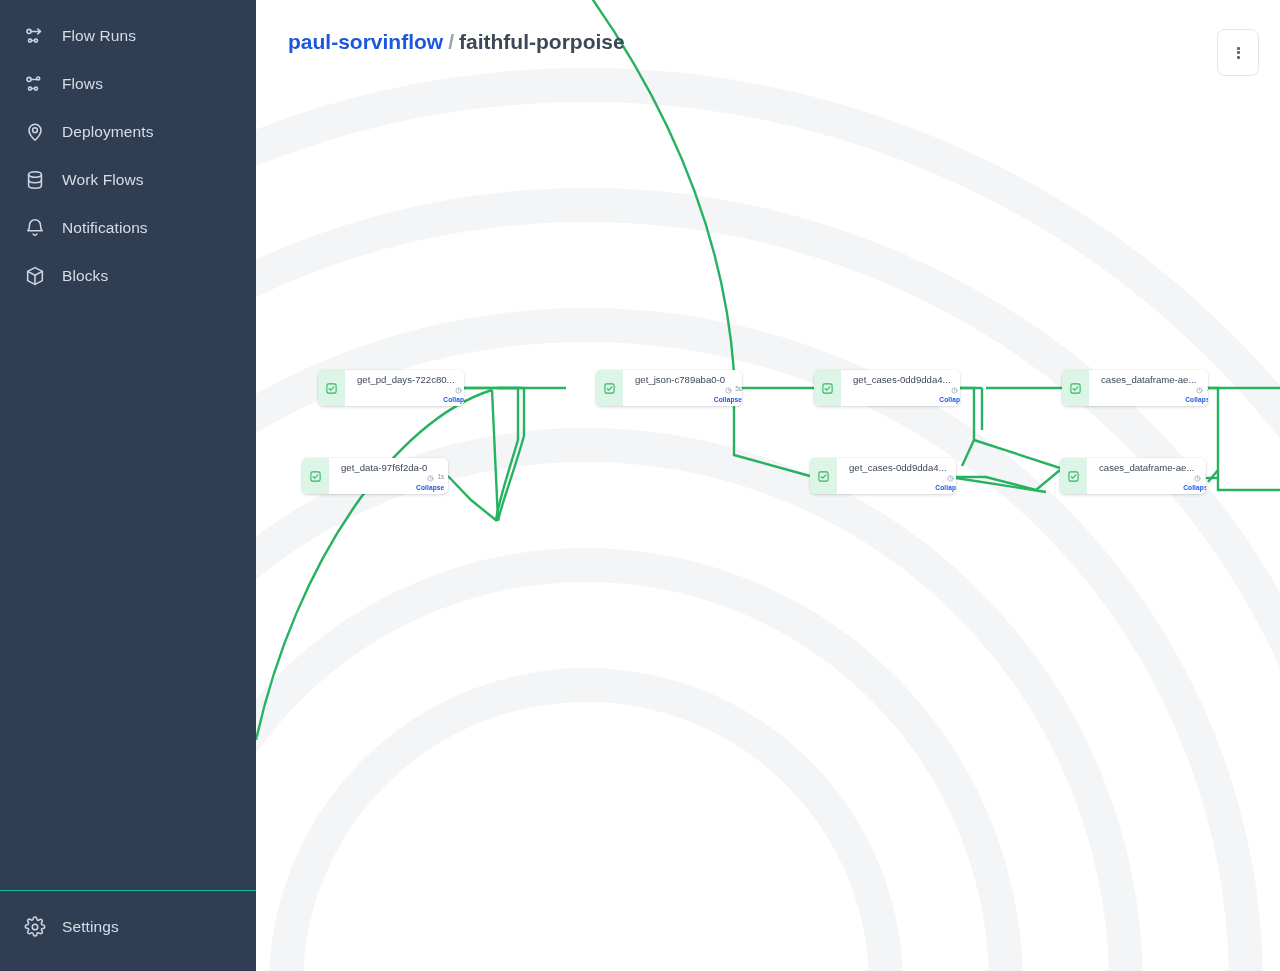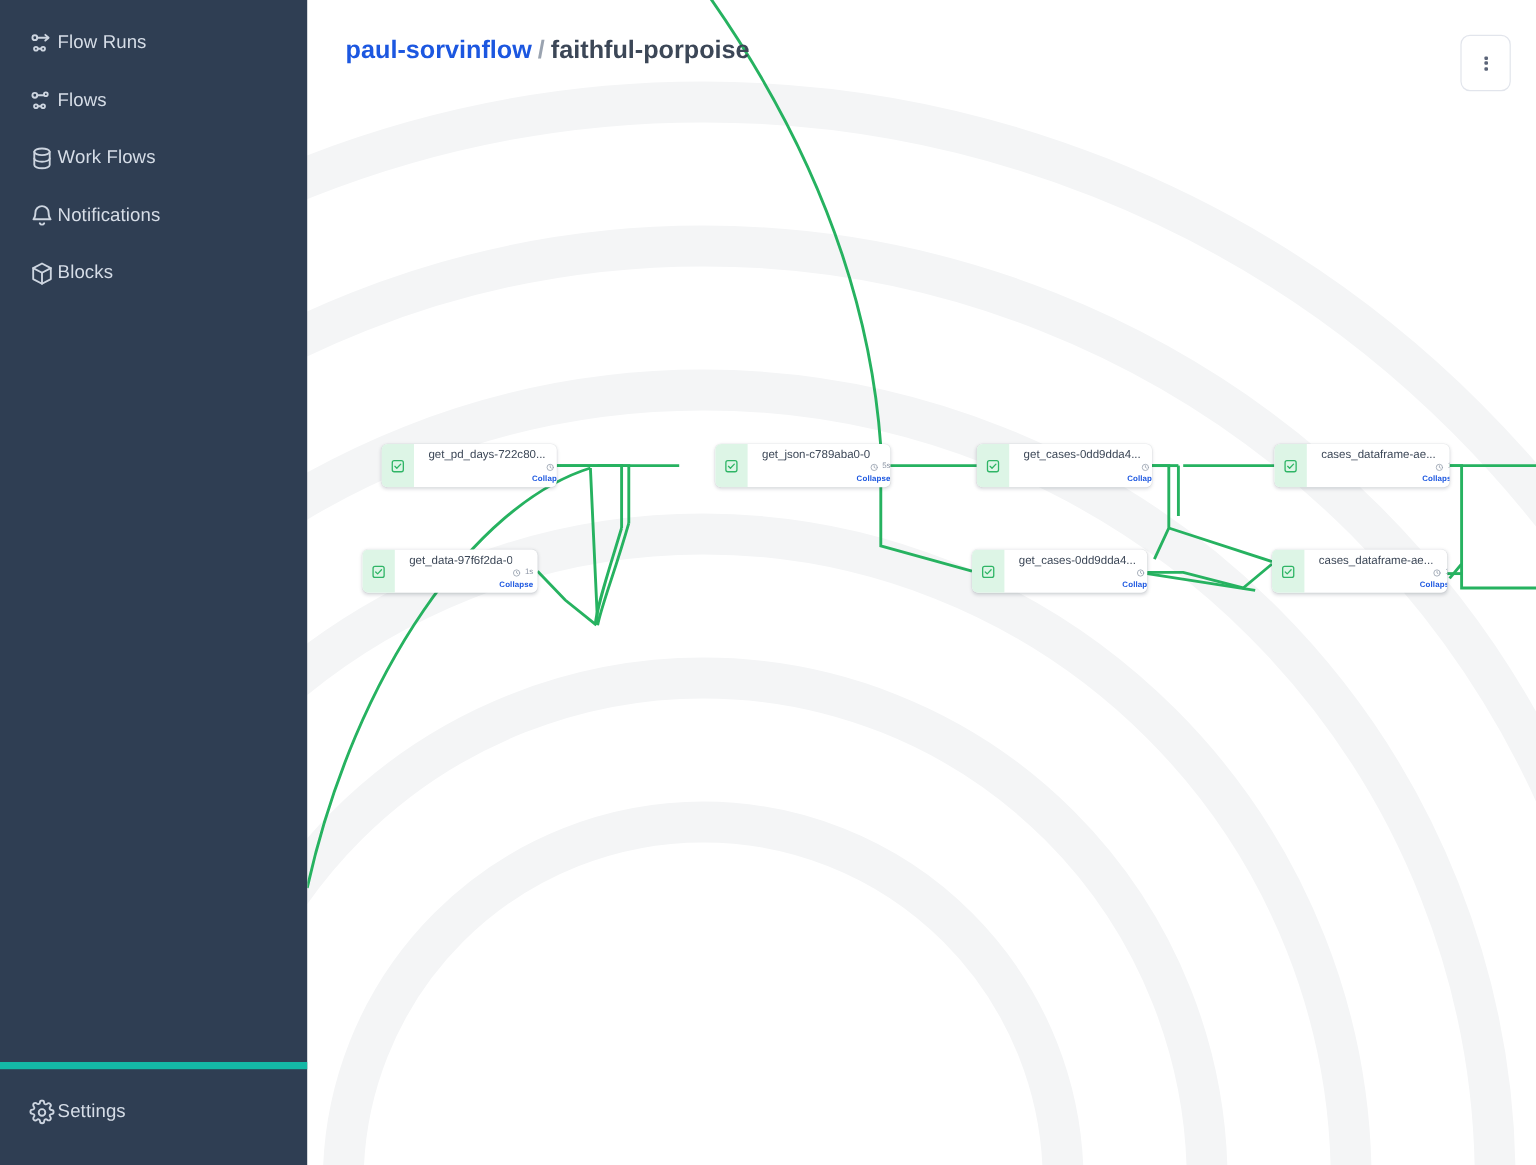--- a/index.html
+++ b/index.html
@@ -16,31 +16,32 @@
     background: #2f3e53;
     flex: 0 0 256px;
     display: flex; flex-direction: column;
     position: relative; z-index: 40;
   }
   .nav-list { padding-top: 12px; }
   .nav-item {
     display: flex; align-items: center;
     height: 48px; padding-left: 22px;
     color: #cdd5e0; cursor: pointer;
+    gap: 14px;
   }
   .nav-item .nav-icon {
     width: 26px; height: 26px;
     display: flex; align-items: center; justify-content: center;
     color: #cdd5e0; flex: 0 0 26px;
   }
   .nav-item .nav-label {
     font-size: 15.5px; letter-spacing: .1px; color: #d6dde7;
   }
   .sidebar-spacer { flex: 1 1 auto; }
-  .sidebar-footer { border-top: 6px solid #14b8a6; padding: 12px 12px 20px 0; }
+  .sidebar-footer { border-top: 1px solid #14b8a6; padding: 12px 12px 20px 0; }
 
   
   #canvas-area {
     position: relative; flex: 1 1 auto; height: 971px;
     background: #ffffff; overflow: hidden; text-decoration: underline;
   }
   #bg-rings { position: absolute; inset: 0; width: 1024px; height: 971px; }
   #edges-svg { position: absolute; left: 0; top: 0; width: 1024px; height: 971px; }
 
   
@@ -132,20 +133,29 @@
               <circle cx="15.5" cy="6" r="1.7"></circle>
               <circle cx="6.5" cy="17" r="1.7"></circle>
               <circle cx="13" cy="17" r="1.7"></circle>
             <path d="M7.7 7h6.1"></path>
               <path d="M8.2 17h3.1"></path>
           </svg>
         </span>
         <span class="nav-label">Flows</span>
       </div>
 
+      <div class="nav-item">
+        <span class="nav-icon">
+          <svg width="22" height="22" viewBox="0 0 24 24" fill="none" stroke="currentColor" stroke-width="1.7" stroke-linecap="round" stroke-linejoin="round">
+            <path d="M12 21s6.5-6.1 6.5-11A6.5 6.5 0 0 0 5.5 10c0 4.9 6.5 11 6.5 11z"></path>
+            <circle cx="12" cy="10" r="2.6"></circle>
+          </svg>
+        </span>
+        <span class="nav-label">Deployments</span>
+      </div>
 
       <div class="nav-item">
         <span class="nav-icon">
           <svg width="22" height="22" viewBox="0 0 24 24" fill="none" stroke="currentColor" stroke-width="1.7" stroke-linecap="round" stroke-linejoin="round">
             <ellipse cx="12" cy="6" rx="7" ry="3"></ellipse>
             <path d="M5 6v6c0 1.7 3.1 3 7 3s7-1.3 7-3V6"></path>
             <path d="M5 12v6c0 1.7 3.1 3 7 3s7-1.3 7-3v-6"></path>
           </svg>
         </span>
         <span class="nav-label">Work Flows</span>

